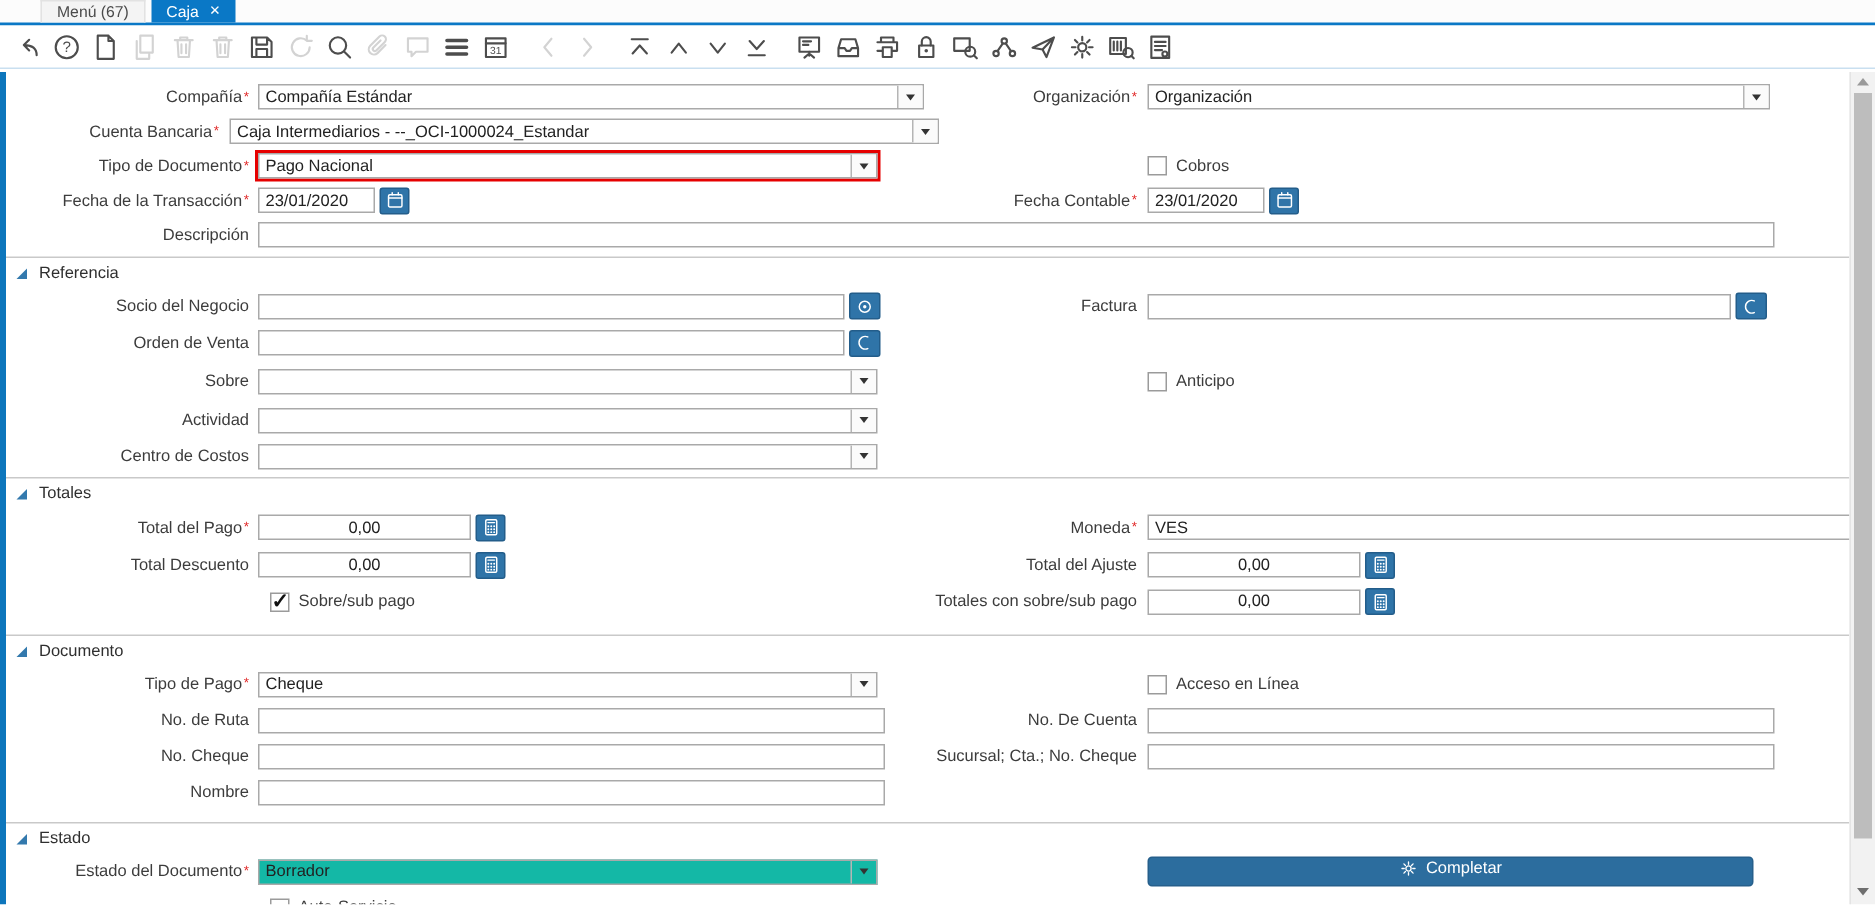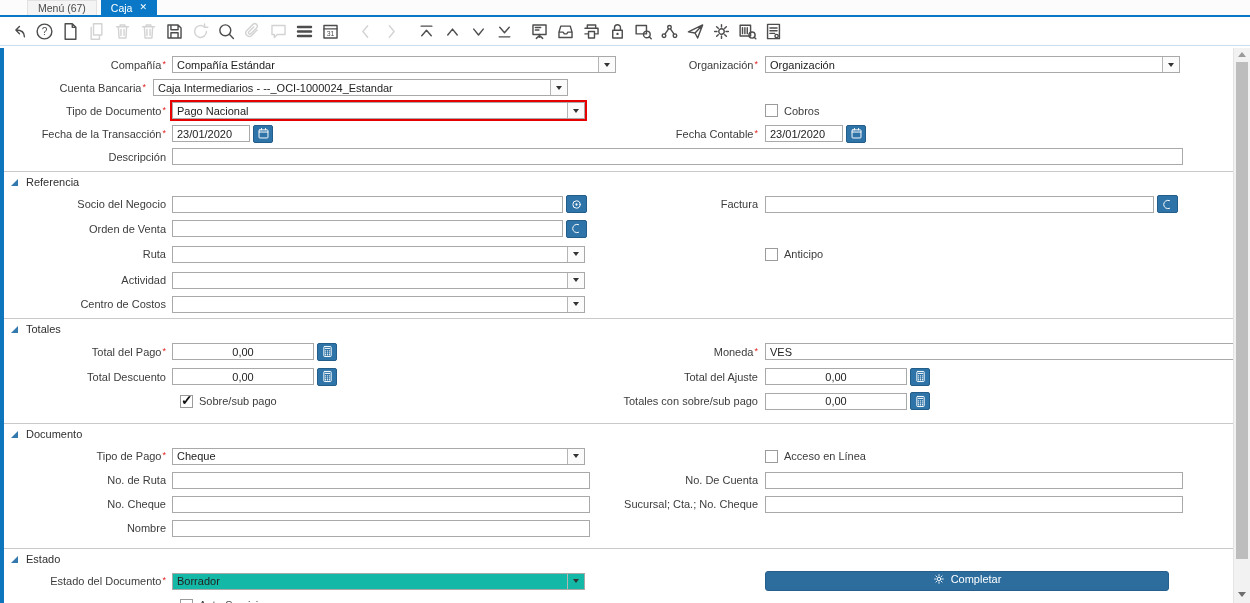--- a/index.html
+++ b/index.html
@@ -264,21 +264,21 @@
       <div class="sel" style="width:415px">
         <span class="selv">Organización</span>
         <span class="sela"></span>
       </div>
     </div>
   </div>
 
   <div class="row">
     <div class="rcell">
       <span class="labr"><span class="link">Cuenta Bancaria</span><span class="req">*</span></span>
-      <div class="sel" style="width:415px">
+      <div class="sel" style="width:473px">
         <span class="selv">Caja Intermediarios - --_OCI-1000024_Estandar</span>
         <span class="sela"></span>
       </div>
     </div>
   </div>
 
   <div class="row">
     <div class="lcell">
       <span class="lab"><span class="link">Tipo de Documento</span><span class="req">*</span></span>
       <div class="sel red" style="width:413px">
@@ -355,21 +355,21 @@
       <span class="ibtn" style="width:21px">
           <svg viewBox="0 0 16 16" width="13" height="13" fill="none" stroke="currentColor" stroke-width="1.2" stroke-linecap="round" stroke-linejoin="round">
             <path d="M10.5 3.2a5.2 5.2 0 1 0 0 9.6"></path>
           </svg>
         </span>
     </div>
   </div>
 
   <div class="row h26">
     <div class="lcell">
-      <span class="lab"><span class="link">Ruta</span></span>
+      <span class="lab"><span class="link">Sobre</span></span>
       <div class="sel" style="width:413px">
         <span class="selv"></span>
         <span class="sela"></span>
       </div>
     </div>
     <div class="rcell">
       <span class="labr"></span>
       <span class="cb"></span>
       <span class="cb-lbl">Anticipo</span>
     </div>

